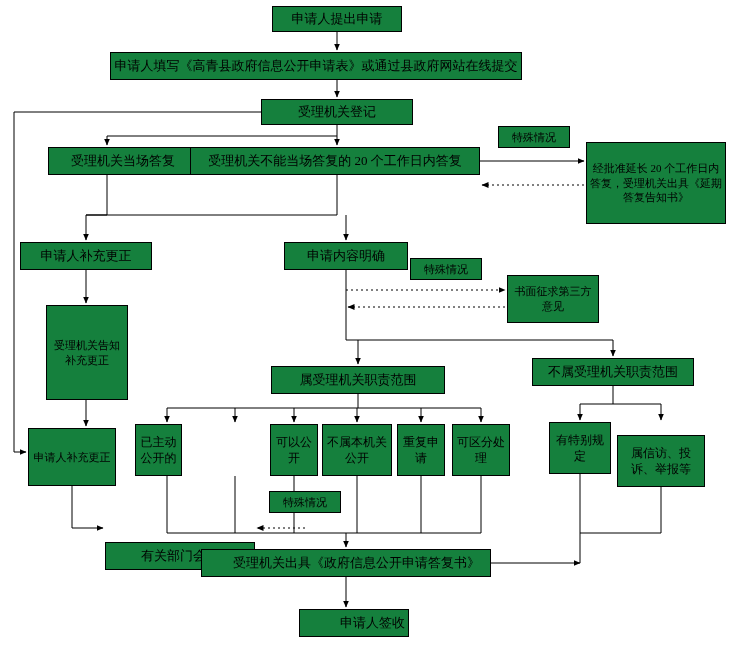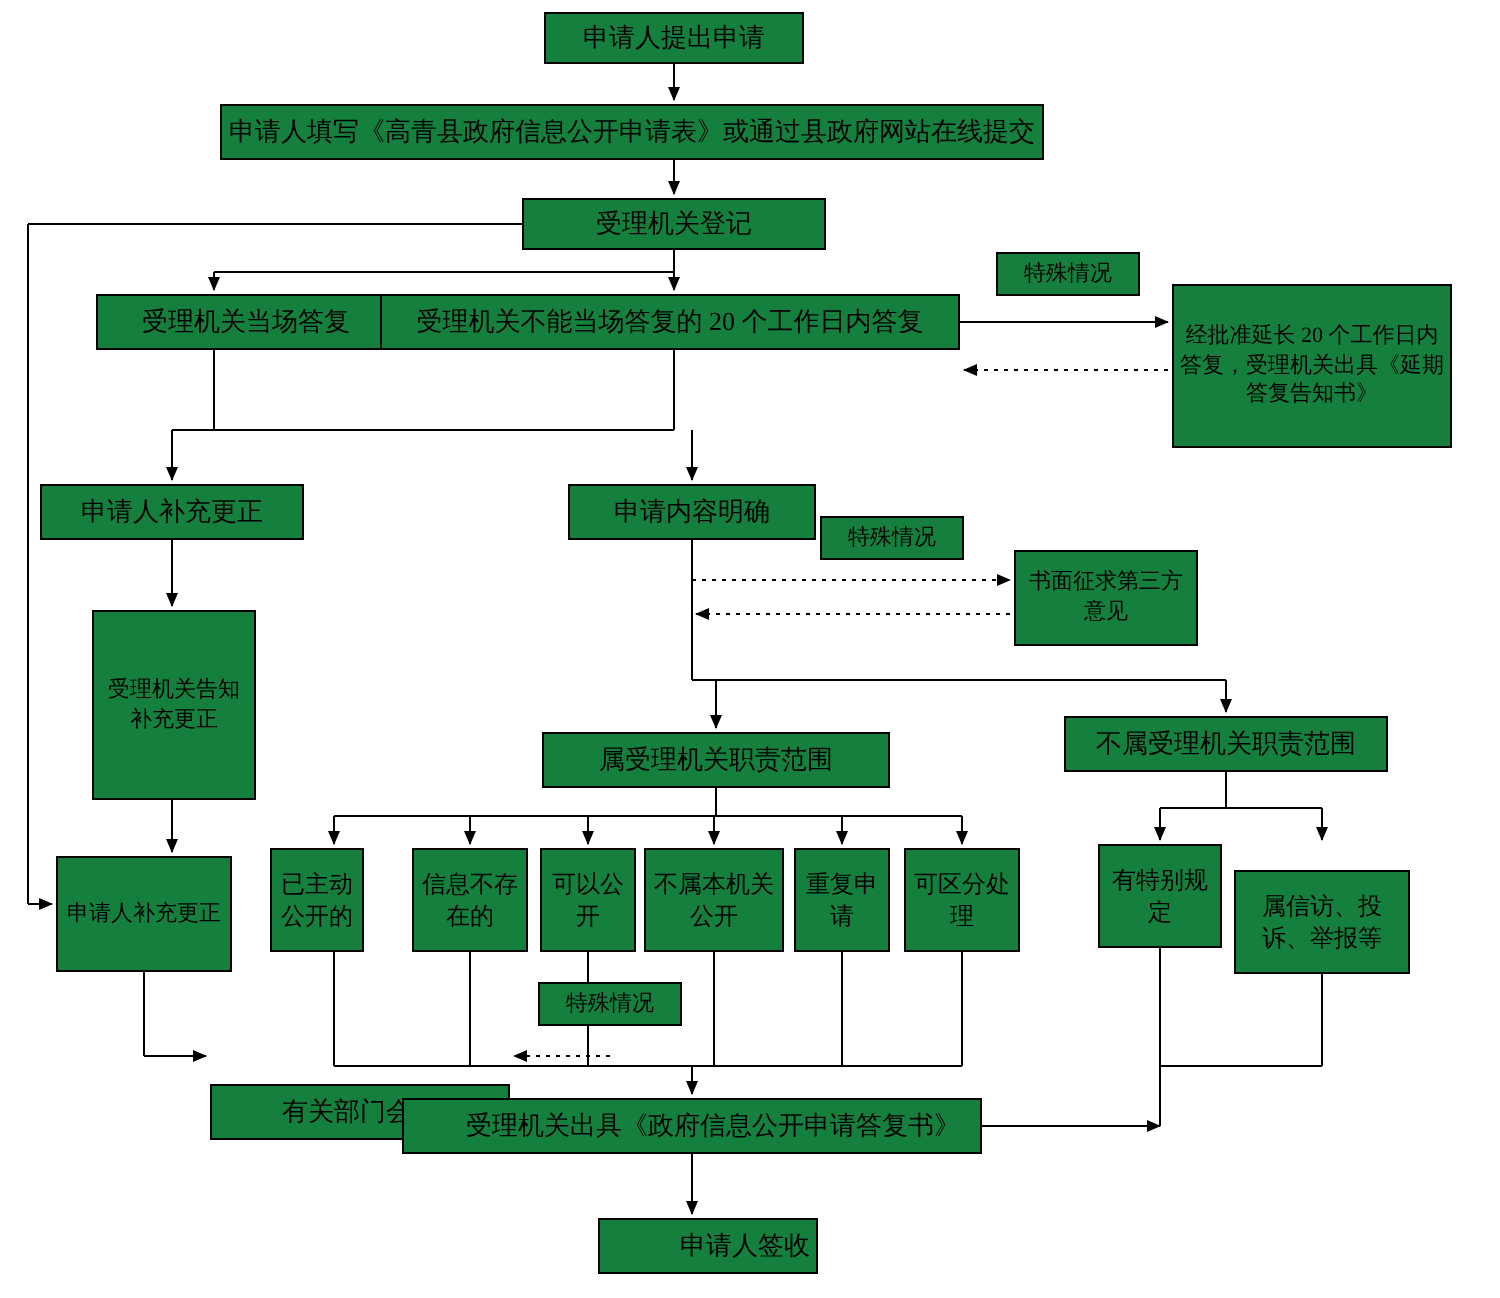--- a/index.html
+++ b/index.html
@@ -183,23 +183,20 @@
   </div>
 
   <div class="node small" style="left:28px;top:428px;width:88px;height:58px;">
     <span>申请人补充更正</span>
   </div>
 
   <div class="node tiny" style="left:135px;top:424px;width:47px;height:52px;">
     <span>已主动公开的</span>
   </div>
 
-  <div class="node tiny" style="left:206px;top:424px;width:58px;height:52px;">
-    <span>信息不存在的</span>
-  </div>
 
   <div class="node tiny" style="left:322px;top:424px;width:70px;height:52px;">
     <span>不属本机关公开</span>
   </div>
 
   <div class="node tiny" style="left:270px;top:424px;width:48px;height:52px;">
     <span>可以公开</span>
   </div>
 
   <div class="node tiny" style="left:397px;top:424px;width:48px;height:52px;">

